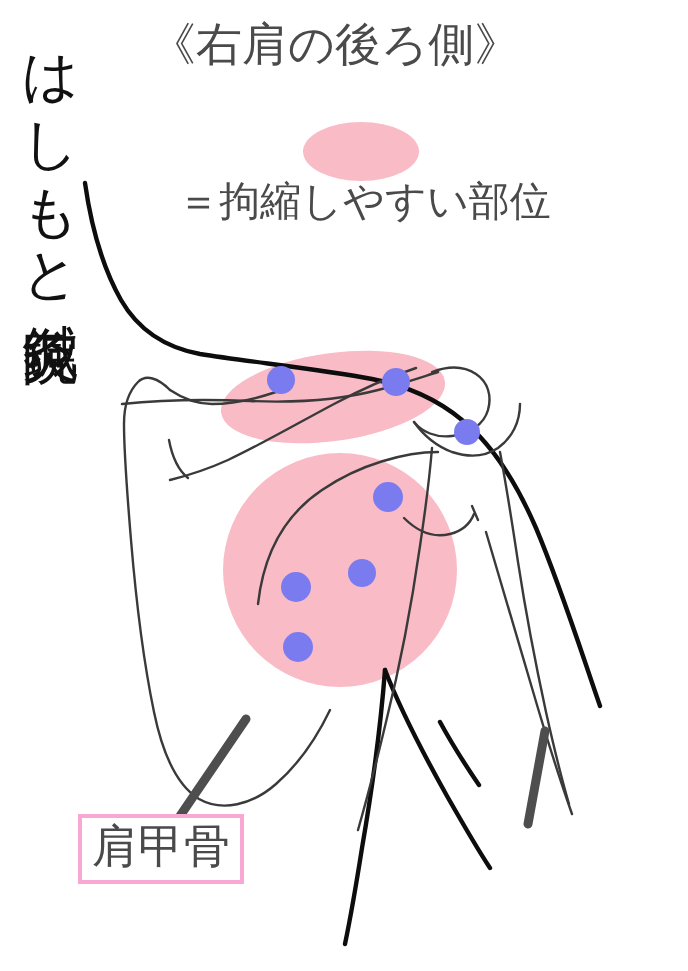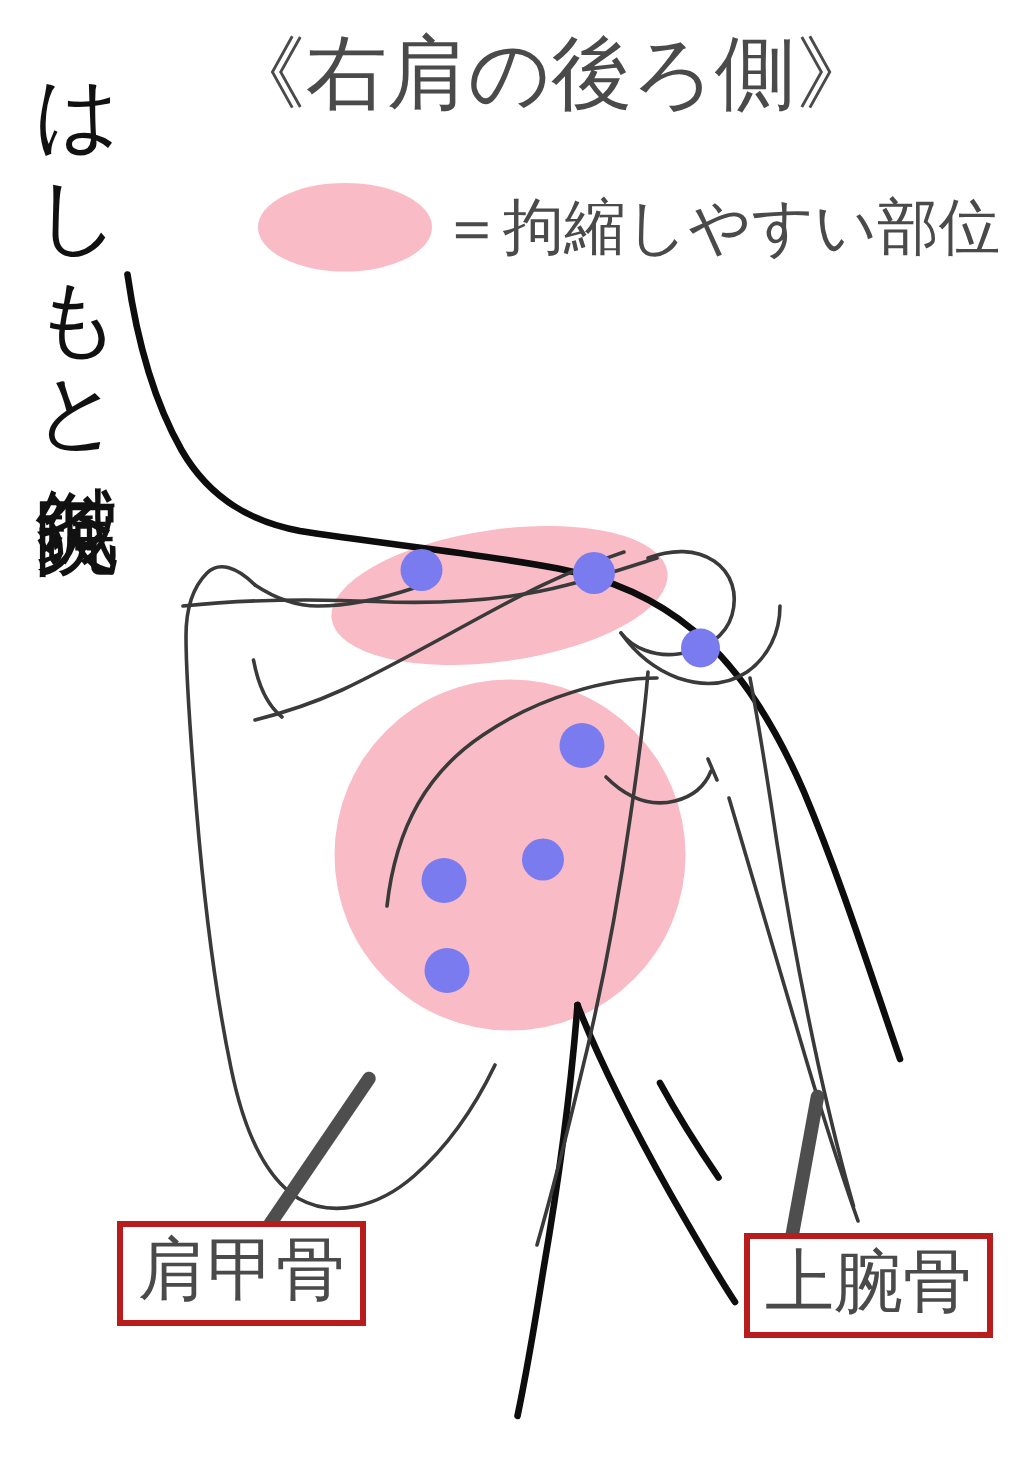--- a/index.html
+++ b/index.html
@@ -40,35 +40,35 @@
     color: #111111;
     white-space: nowrap;
   }
 
   
   .title {
     position: absolute;
     left: 150px;
     top: 22px;
     font-family: Liberation Serif, serif;
-    font-size: 54px;
+    font-size: 46px;
     line-height: 1;
     color: #4a4a4a;
     white-space: nowrap;
     letter-spacing: 0px;
   }
 
   
   .legend-row {
     position: absolute;
     display: flex;
     align-items: center;
     white-space: nowrap;
   }
-  .legend-area   { left: 172px; top: 122px; }
+  .legend-area   { left: 172px; top: 122px; flex-direction: column; }
   .legend-tender { left: 208px; top: 220px; }
 
   .legend-swatch-ellipse {
     width: 116px;
     height: 59px;
     border-radius: 50%;
     flex: 0 0 auto;
   }
   .legend-swatch-dot {
     width: 26px;
@@ -81,21 +81,21 @@
     font-size: 41px;
     line-height: 1;
     color: #4a4a4a;
     margin-left: 6px;
   }
   .legend-tender .legend-text { margin-left: 18px; }
 
   
   .bone-label {
     position: absolute;
-    border: 4px solid #b91c1c;
+    border: 4px solid #f9a8d4;
     background: #ffffff;
     font-family: "Liberation Serif", "DejaVu Serif", serif;
     font-size: 46px;
     line-height: 1;
     color: #4a4a4a;
     padding: 6px 10px 10px 10px;
     white-space: nowrap;
     box-sizing: border-box;
   }
   .bone-label-scapula { left: 78px;  top: 814px; }
@@ -203,15 +203,14 @@
   <div class="title">《右肩の後ろ側》</div>
 
   <div class="legend-row legend-area">
     <span class="legend-swatch-ellipse" style="background:#f9bcc6;"></span>
     <span class="legend-text">＝拘縮しやすい部位</span>
   </div>
 
 
   <div class="bone-label bone-label-scapula">肩甲骨</div>
 
-  <div class="bone-label bone-label-humerus">上腕骨</div>
 
 </div>
 
 </body></html>

